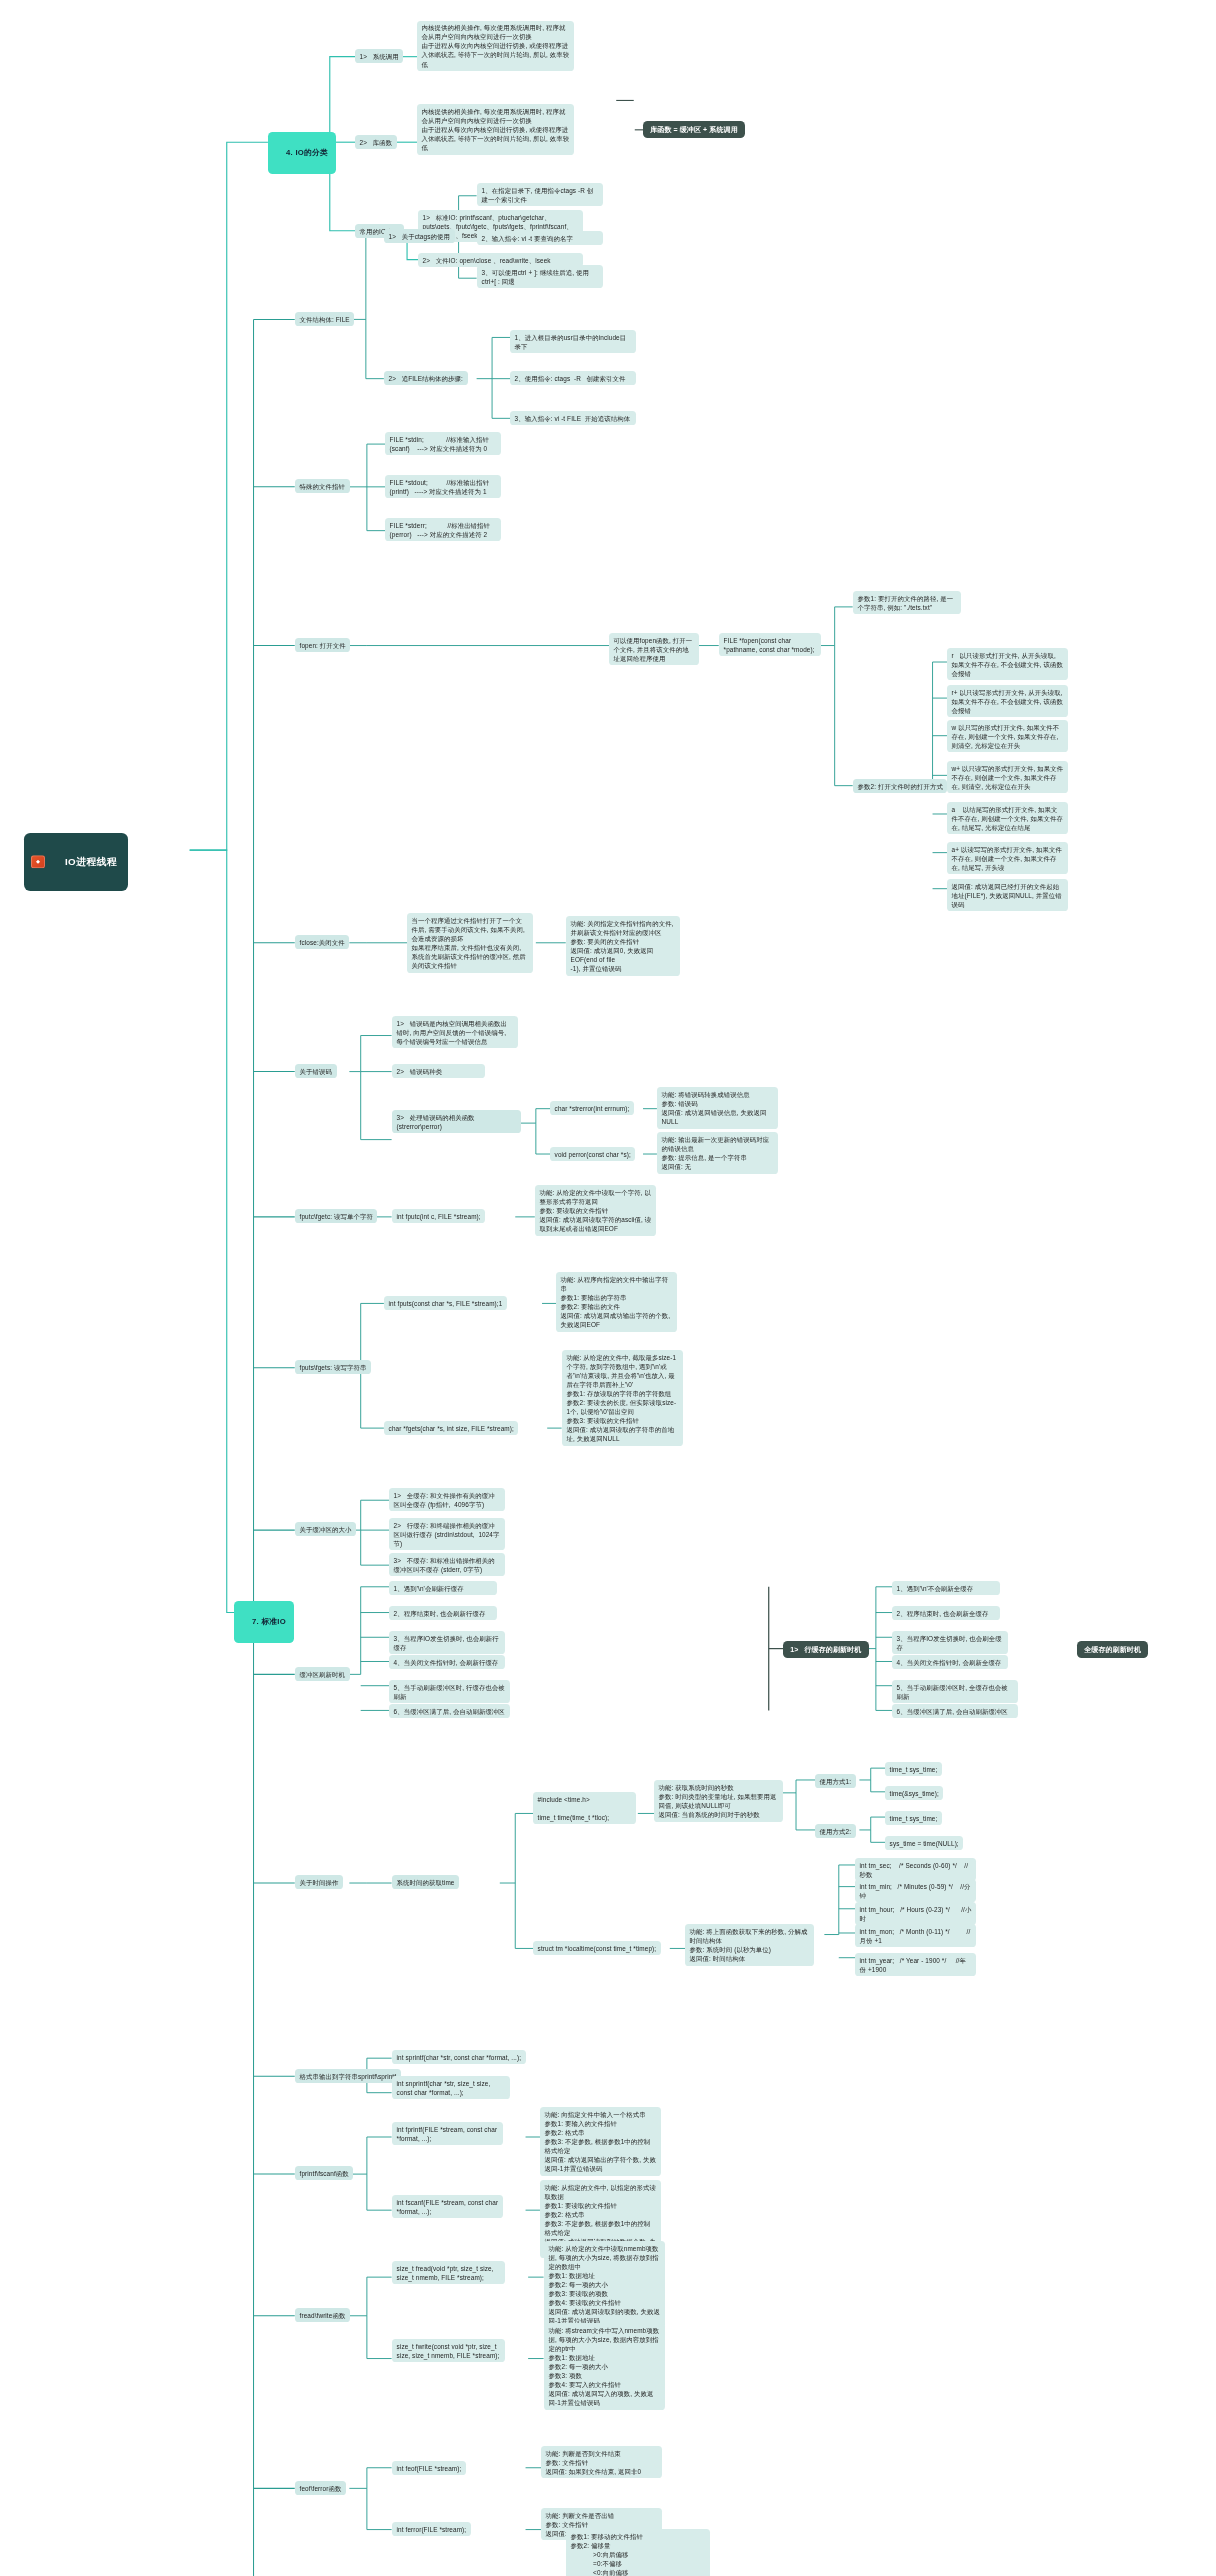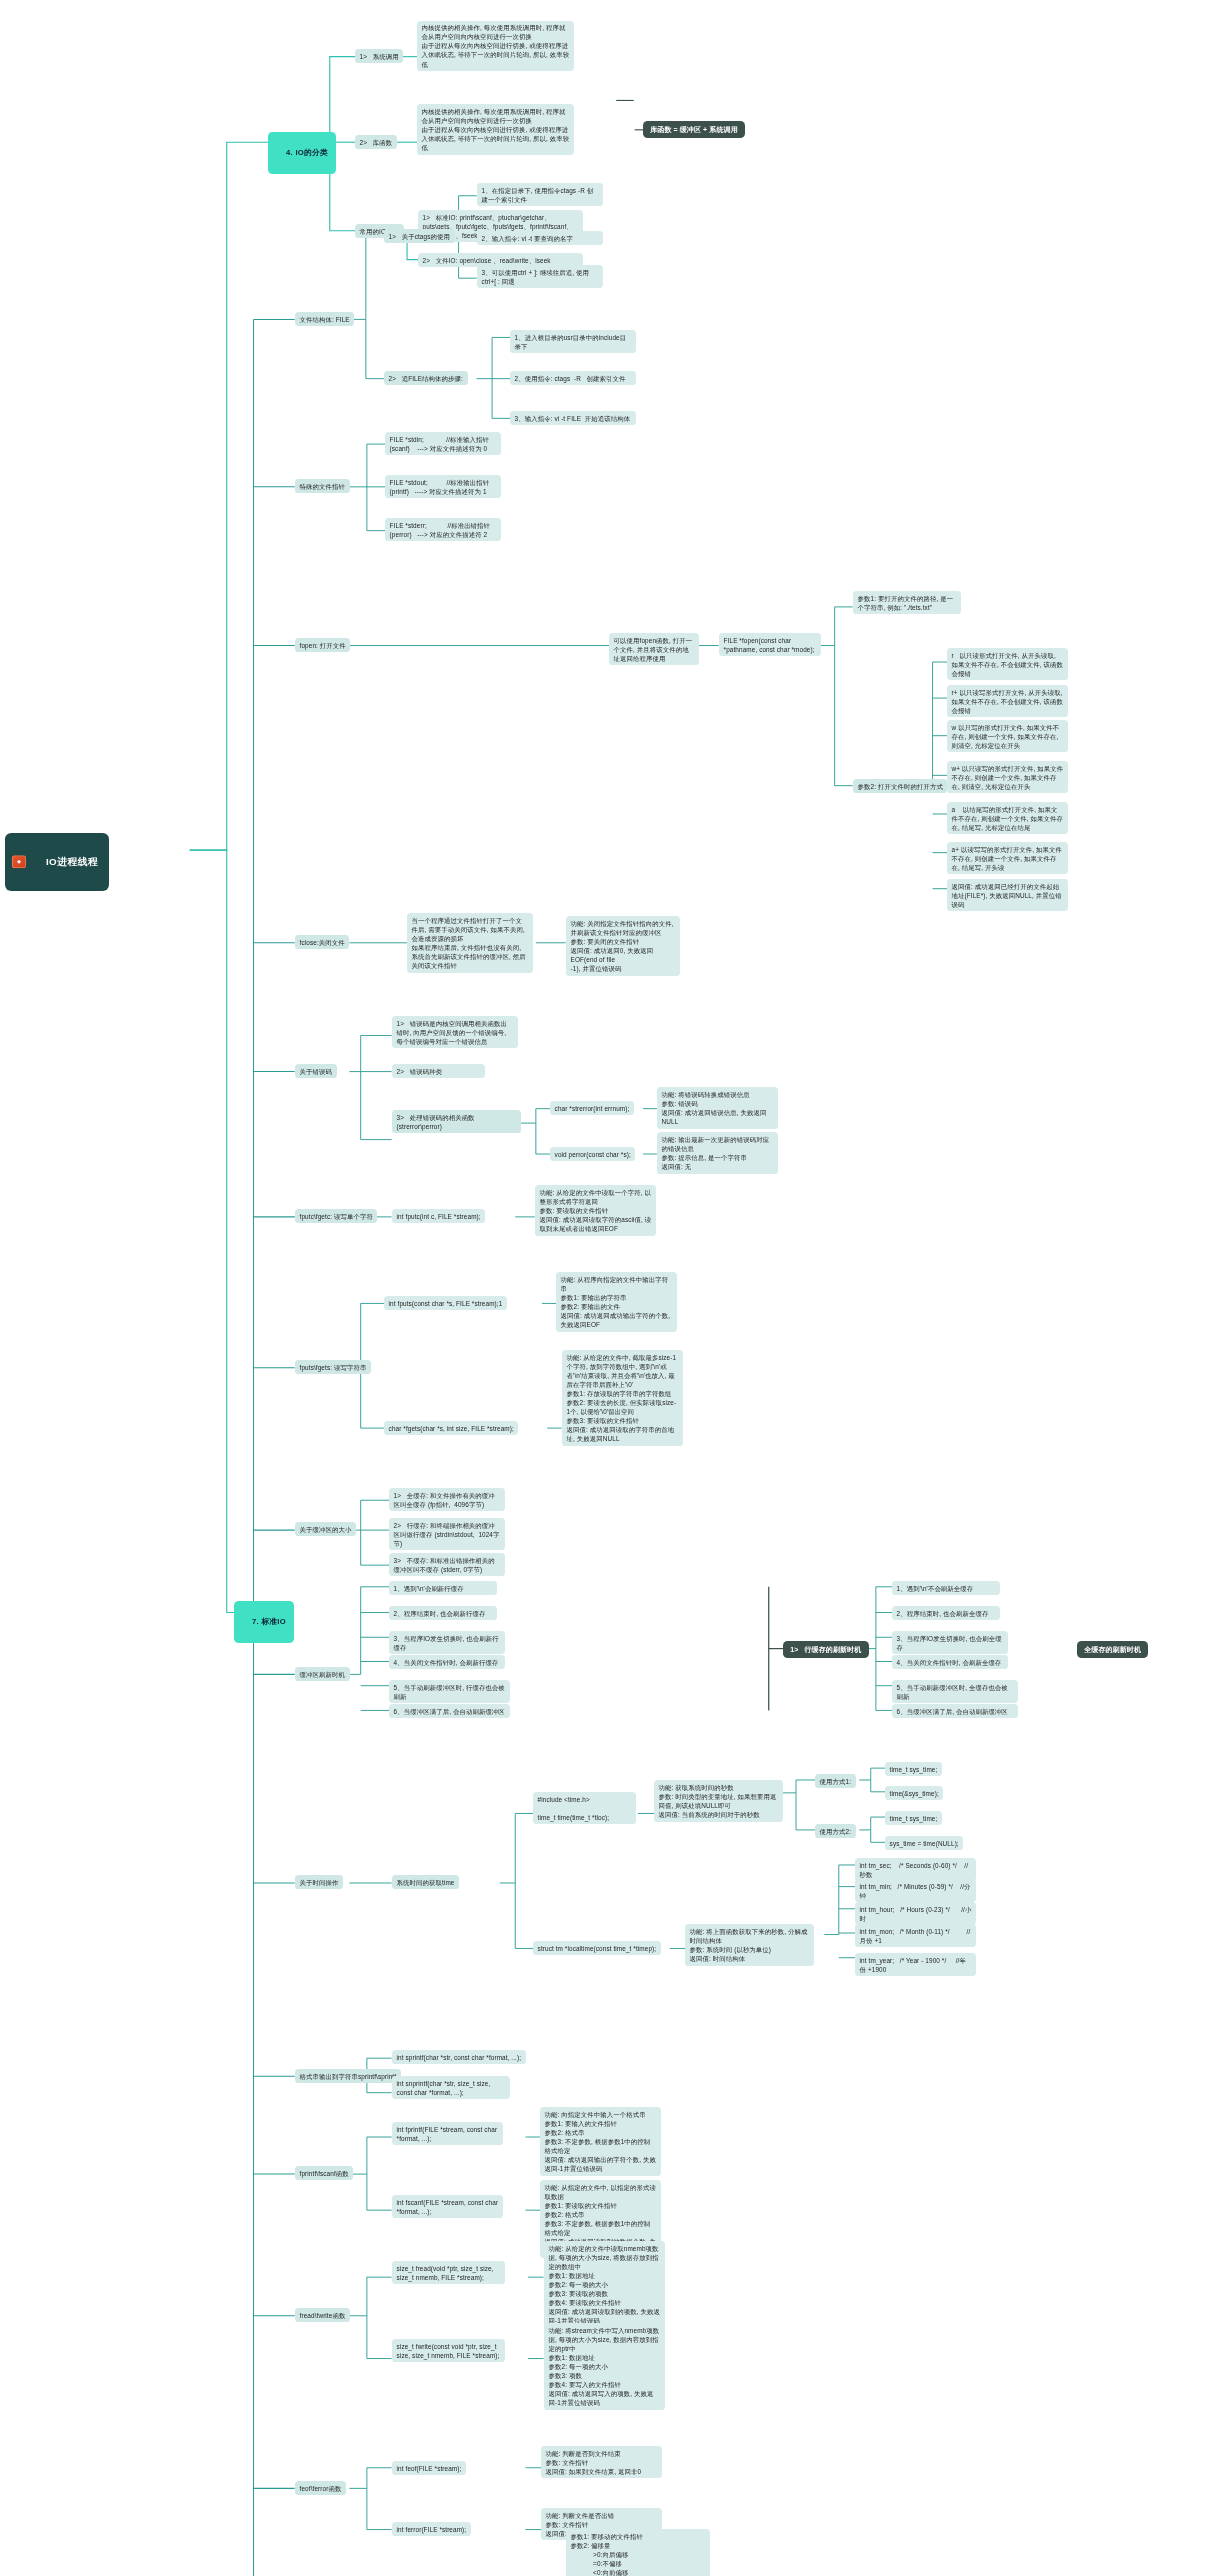--- a/index.html
+++ b/index.html
@@ -230,21 +230,21 @@
       <path d="M790 5040 L790 5330"></path>
       <path d="M790 5040 L828 5040"></path>
       <path d="M790 5190 L828 5190"></path>
       <path d="M790 5330 L828 5330"></path>
       <path d="M1060 5040 L1098 5040"></path>
       <path d="M1012 5190 L1052 5190"></path>
       <path d="M1030 5330 L1065 5330"></path>
     </g>
   </svg>
 
-  <div class="node root" style="left:5px; top:833px;">
+  <div class="node root" style="left:24px; top:833px;">
     <span>IO进程线程</span>
   </div>
 
   <div class="node main" style="left:268px; top:132px;">
     <span>4. IO的分类</span>
   </div>
 
   <div class="node branch" style="left:355px; top:49px;"><span>1&gt;   系统调用</span></div>
   <div class="node sub" style="left:417px; top:20.6px; width:157px;"><span>内核提供的相关操作, 每次使用系统调用时, 程序就会从用户空间向内核空间进行一次切换
 由于进程从每次向内核空间进行切换, 或使得程序进入休眠状态, 等待下一次的时间片轮询, 所以, 效率较低</span></div>

